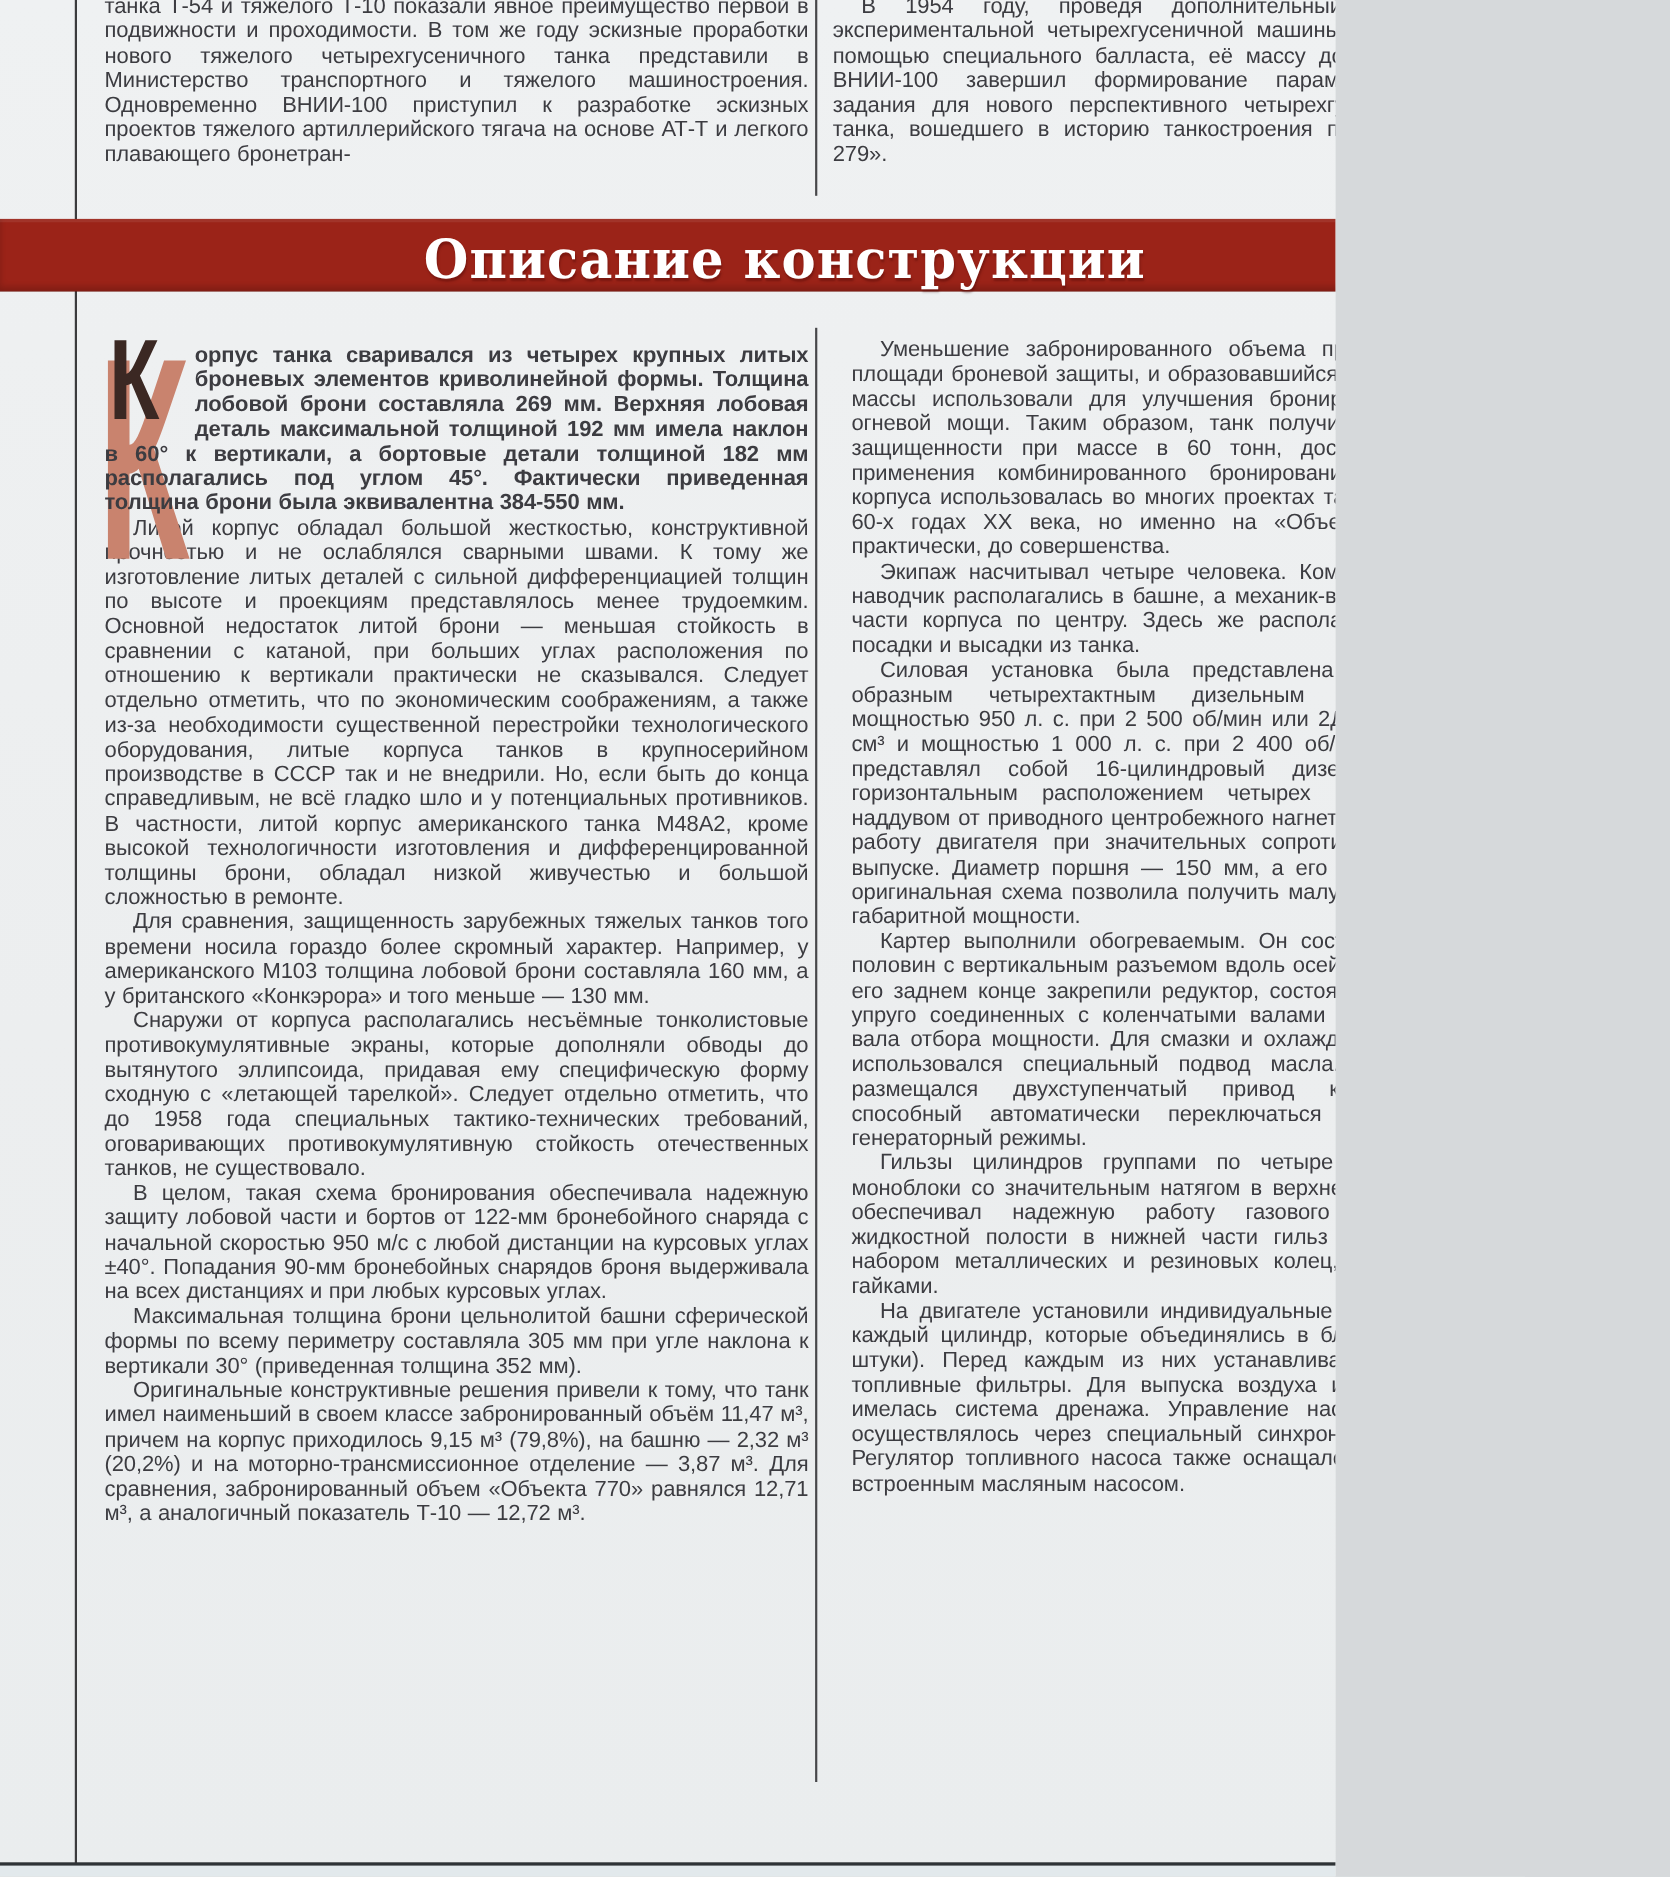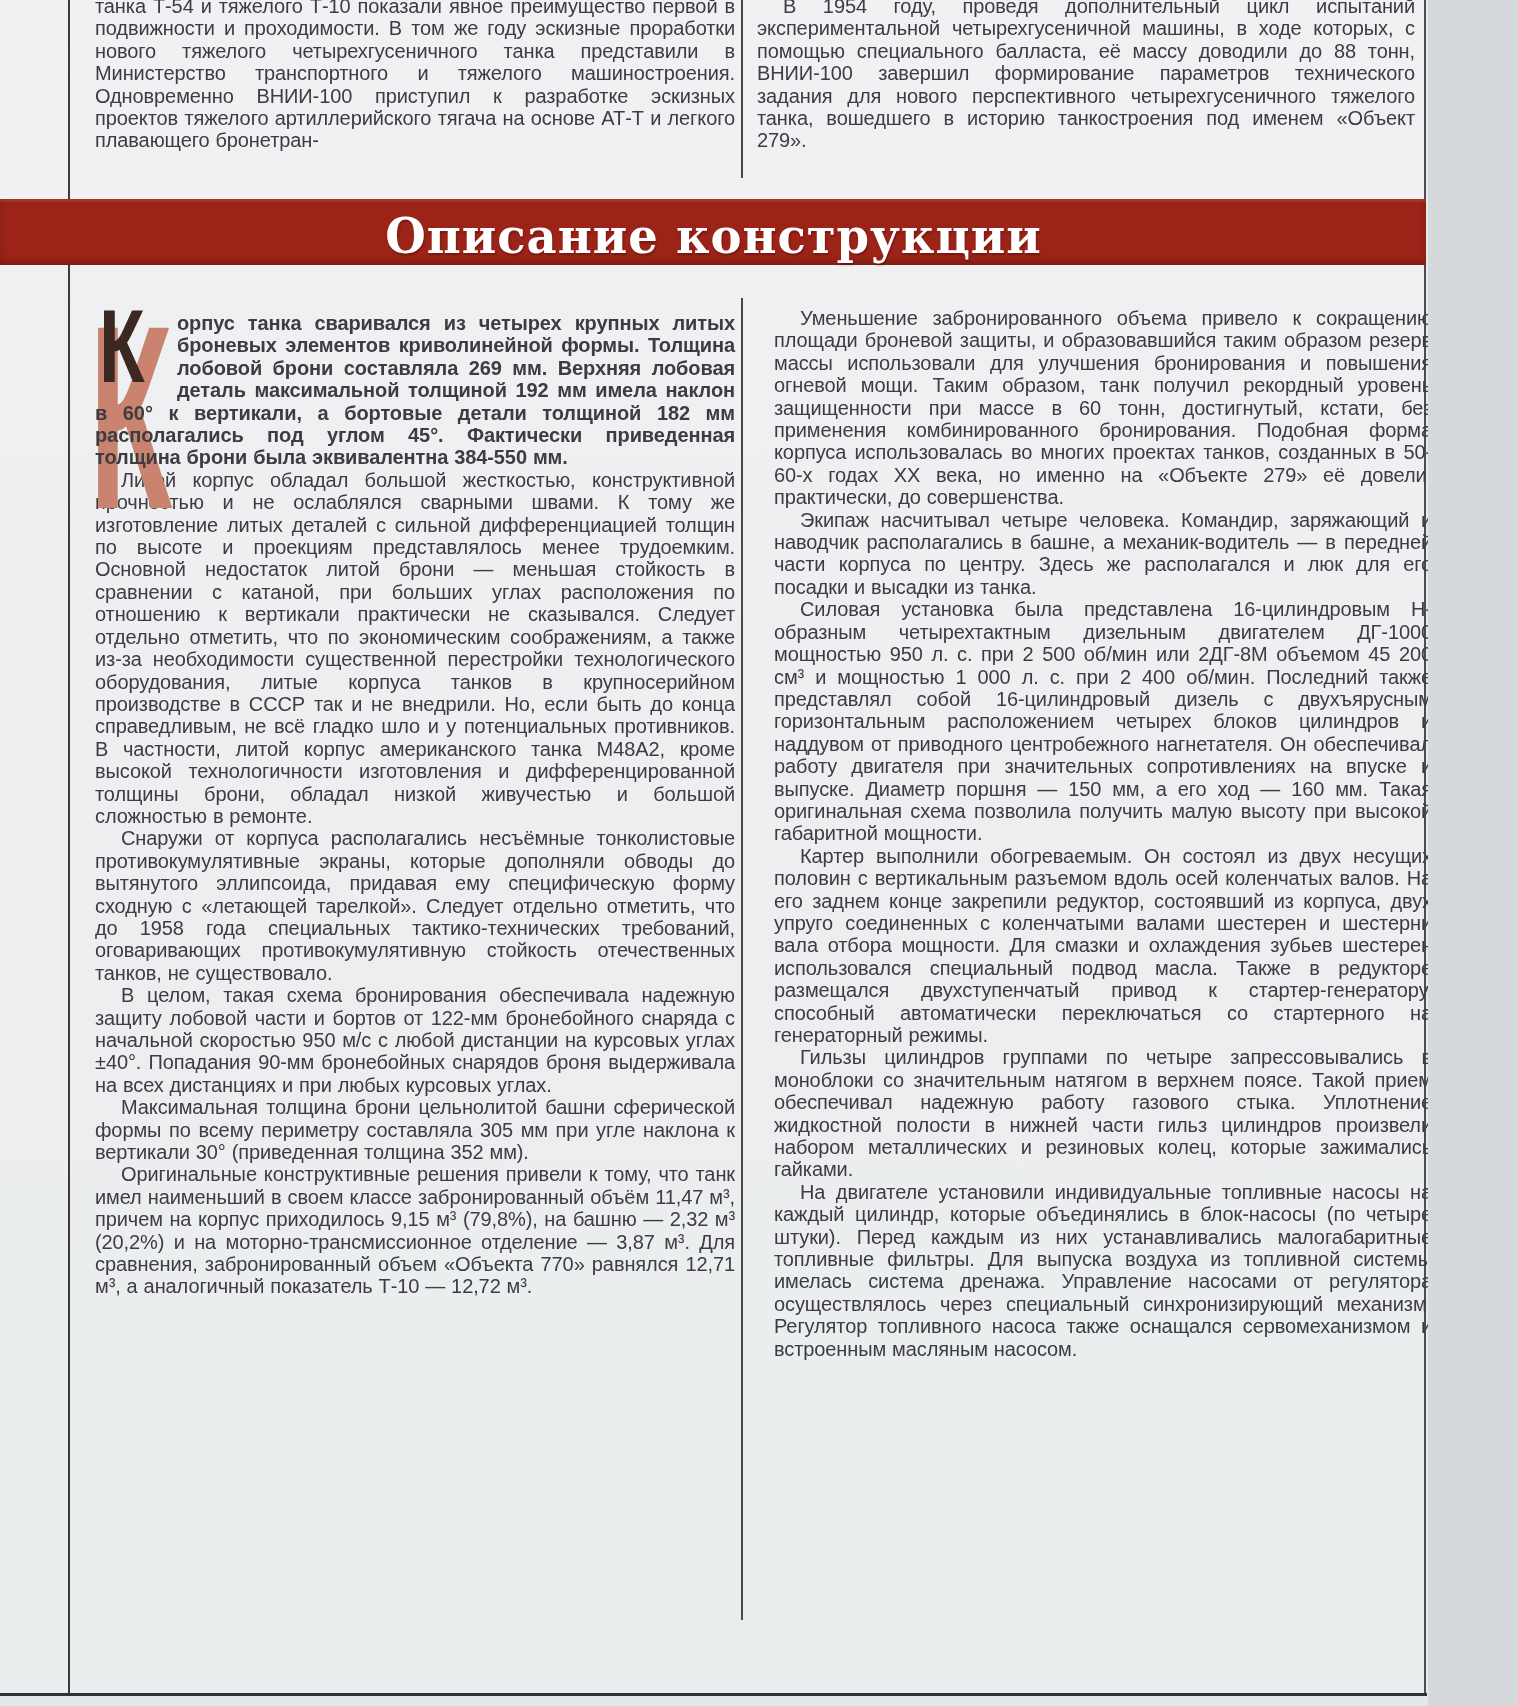--- a/index.html
+++ b/index.html
@@ -1,18 +1,18 @@
 <!DOCTYPE html>
 <html lang="ru"><head>
 <meta charset="utf-8">
 <style>
   html,body{margin:0;padding:0;background:#d6d9db;}
   .page{
     position:relative;
-    width:1428px;height:1706px;
+    width:1214px;height:1706px;
     background:#edeff0;
     background-image:linear-gradient(180deg,#eff1f2 0%,#ecEEef 55%,#eaedee 100%);
     font-family:"Liberation Sans", sans-serif;
     color:#3c3c41;
     overflow:hidden;
   }
   
   .frame-v-left{position:absolute;left:68px;top:0;width:2px;height:1694px;background:#3b3b3d;}
   .frame-v-right{position:absolute;left:1424px;top:0;width:2px;height:1694px;background:#4a4c4e;}
   .frame-h-bottom{position:absolute;left:0;top:1693px;width:1427px;height:3px;background:#2e3336;}
@@ -86,20 +86,21 @@
   </div>
 
   <div class="col main-left-col indent">
     <div class="dropcap-wrap">
       <span class="dc-salmon">К</span>
       <span class="dc-dark">К</span>
       <p style="text-indent:0;"><span class="dc-spacer"></span><span>орпус танка сваривался из четырех крупных литых броневых элементов криволинейной формы. Толщина лобовой брони составляла 269 мм. Верхняя лобовая деталь максимальной толщиной 192 мм имела наклон в 60° к вертикали, а бортовые детали толщиной 182 мм располагались под углом 45°. Фактически приведенная толщина брони была эквивалентна 384-550 мм.</span></p>
     </div>
     <div>
         <p>Литой корпус обладал большой жесткостью, конструктивной прочностью и не ослаблялся сварными швами. К тому же изготовление литых деталей с сильной дифференциацией толщин по высоте и проекциям представлялось менее трудоемким. Основной недостаток литой брони — меньшая стойкость в сравнении с катаной, при больших углах расположения по отношению к вертикали практически не сказывался. Следует отдельно отметить, что по экономическим соображениям, а также из-за необходимости существенной перестройки технологического оборудования, литые корпуса танков в крупносерийном производстве в СССР так и не внедрили. Но, если быть до конца справедливым, не всё гладко шло и у потенциальных противников. В частности, литой корпус американского танка М48А2, кроме высокой технологичности изготовления и дифференцированной толщины брони, обладал низкой живучестью и большой сложностью в ремонте.</p>
+        <p>Для сравнения, защищенность зарубежных тяжелых танков того времени носила гораздо более скромный характер. Например, у американского М103 толщина лобовой брони составляла 160 мм, а у британского «Конкэрора» и того меньше — 130 мм.</p>
         <p>Снаружи от корпуса располагались несъёмные тонколистовые противокумулятивные экраны, которые дополняли обводы до вытянутого эллипсоида, придавая ему специфическую форму сходную с «летающей тарелкой». Следует отдельно отметить, что до 1958 года специальных тактико-технических требований, оговаривающих противокумулятивную стойкость отечественных танков, не существовало.</p>
         <p>В целом, такая схема бронирования обеспечивала надежную защиту лобовой части и бортов от 122-мм бронебойного снаряда с начальной скоростью 950 м/с с любой дистанции на курсовых углах ±40°. Попадания 90-мм бронебойных снарядов броня выдерживала на всех дистанциях и при любых курсовых углах.</p>
         <p>Максимальная толщина брони цельнолитой башни сферической формы по всему периметру составляла 305 мм при угле наклона к вертикали 30° (приведенная толщина 352 мм).</p>
         <p>Оригинальные конструктивные решения привели к тому, что танк имел наименьший в своем классе забронированный объём 11,47 м³, причем на корпус приходилось 9,15 м³ (79,8%), на башню — 2,32 м³ (20,2%) и на моторно-трансмиссионное отделение — 3,87 м³. Для сравнения, забронированный объем «Объекта 770» равнялся 12,71 м³, а аналогичный показатель Т-10 — 12,72 м³.</p>
       </div>
   </div>
 
   <div class="divider-main"></div>
 
   <div class="col main-right-col indent">

